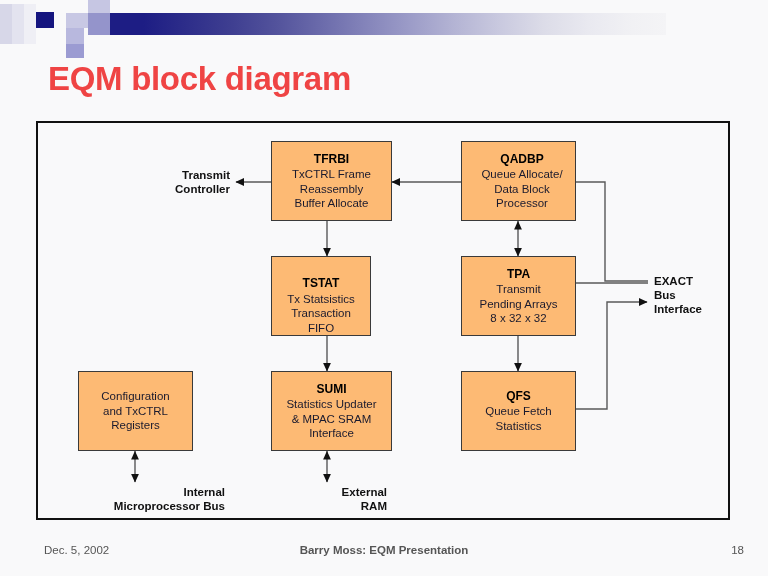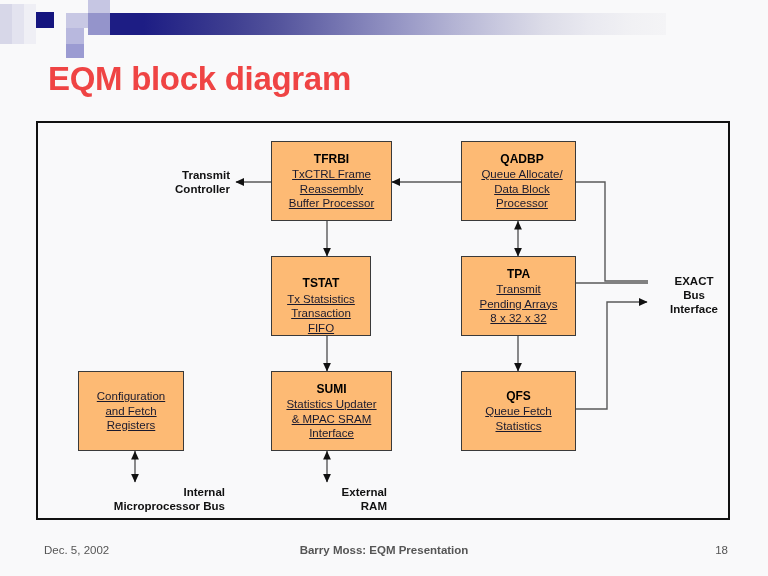--- a/index.html
+++ b/index.html
@@ -46,39 +46,39 @@
     border:1px solid #3a3a3a;
     box-sizing:border-box;
     text-align:center;
     color:#1a1a2e;
     font-size:11.5px;
     line-height:14.5px;
     display:flex;flex-direction:column;justify-content:center;align-items:center;
     font-family:"Liberation Sans", sans-serif;
   }
   .blk .ttl{font-weight:bold;font-size:12px;color:#000;padding-bottom:1px;}
-  .blk .ln{white-space:pre;text-decoration:underline;}
+  .blk .ln{white-space:pre;}
 
   .lbl{
     position:absolute;
     font-size:11.5px;line-height:14px;font-weight:bold;
     color:#111;text-align:right;white-space:pre;
     font-family:"Liberation Sans", sans-serif;
   }
   .lbl.lft{text-align:right;}
-  .lbl.rgt{text-align:center;}
+  .lbl.rgt{text-align:left;}
 
   svg#wires{position:absolute;left:0;top:0;width:768px;height:576px;pointer-events:none;}
 
   
   #footer{position:absolute;left:0;top:540px;width:768px;height:30px;
     font-size:11.5px;color:#555;font-family:"Liberation Sans", sans-serif;}
   #footer .f-date{position:absolute;left:44px;top:4px;}
   #footer .f-center{position:absolute;left:0;top:4px;width:768px;text-align:center;font-weight:bold;}
-  #footer .f-page{position:absolute;right:40px;top:4px;text-align:center;}
+  #footer .f-page{position:absolute;right:24px;top:4px;text-align:center;}
 </style>
 </head>
 <body>
 
 <div id="header-deco">
   <div class="faint-col" style="left:0px;top:4px;height:40px;background:#d7d7e8;"></div>
   <div class="faint-col" style="left:12px;top:4px;height:40px;background:#e3e3ef;"></div>
   <div class="faint-col" style="left:24px;top:4px;height:40px;background:#efeff5;"></div>
   <div class="deco-sq" style="left:36px;top:12px;width:18px;height:16px;background:#15157f;"></div>
   <div class="deco-sq" style="left:66px;top:28px;width:18px;height:18px;background:#b8b8de;"></div>
@@ -126,21 +126,21 @@
     <path d="M 576 283 L 648 283"></path>
 
     <path d="M 576 409 L 607 409 L 607 302 L 647 302" marker-end="url(#ah)"></path>
   </g>
 </svg>
 
 <div class="blk" style="left:271px;top:141px;width:121px;height:80px;">
   <span class="ttl">TFRBI</span>
   <span class="ln">TxCTRL Frame</span>
   <span class="ln">Reassembly</span>
-  <span class="ln">Buffer Processor</span>
+  <span class="ln">Buffer Allocate</span>
 </div>
 
 <div class="blk" style="left:461px;top:141px;width:115px;height:80px;padding-left:7px;">
   <span class="ttl">QADBP</span>
   <span class="ln">Queue Allocate/</span>
   <span class="ln">Data Block</span>
   <span class="ln">Processor</span>
 </div>
 
 <div class="blk" style="left:271px;top:256px;width:100px;height:80px;justify-content:flex-end;">
@@ -163,23 +163,23 @@
   <span class="ln">&amp; MPAC SRAM</span>
   <span class="ln">Interface</span>
 </div>
 
 <div class="blk" style="left:461px;top:371px;width:115px;height:80px;">
   <span class="ttl">QFS</span>
   <span class="ln">Queue Fetch</span>
   <span class="ln">Statistics</span>
 </div>
 
-<div class="blk" style="left:78px;top:371px;width:106px;height:80px;">
+<div class="blk" style="left:78px;top:371px;width:115px;height:80px;">
   <span class="ln">Configuration</span>
-  <span class="ln">and Fetch</span>
+  <span class="ln">and TxCTRL</span>
   <span class="ln">Registers</span>
 </div>
 
 <div class="lbl lft" style="left:120px;top:168px;width:110px;">Transmit<br>Controller</div>
 <div class="lbl rgt" style="left:654px;top:274px;width:80px;">EXACT<br>Bus<br>Interface</div>
 <div class="lbl" style="left:45px;top:485px;width:180px;">Internal<br>Microprocessor Bus</div>
 <div class="lbl" style="left:267px;top:485px;width:120px;">External<br>RAM</div>
 
 <div id="footer">
   <span class="f-date">Dec. 5, 2002</span>

